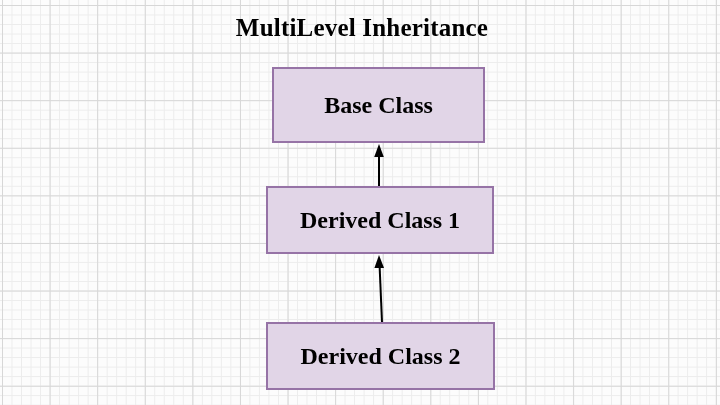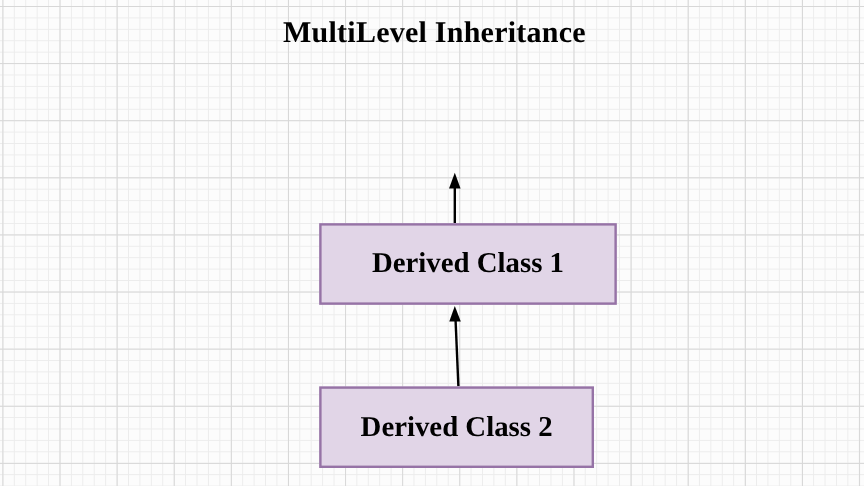--- a/index.html
+++ b/index.html
@@ -45,21 +45,21 @@
     border: 2px solid #9673a6;
     display: flex;
     align-items: center;
     justify-content: center;
     font-size: 24px;
     font-weight: bold;
     color: #000000;
     white-space: nowrap;
   }
   .node-base     { left: 272px; top: 67px;  width: 213px; height: 76px; }
-  .node-derived1 { left: 266px; top: 186px; width: 248px; height: 68px; }
+  .node-derived1 { left: 266px; top: 186px; width: 228px; height: 68px; }
   .node-derived2 { left: 266px; top: 322px; width: 229px; height: 68px; }
   .edges-layer {
     position: absolute;
     left: 0;
     top: 0;
     width: 720px;
     height: 405px;
     pointer-events: none;
   }
   .edge-line {
@@ -85,20 +85,23 @@
       <line class="edge-line" x1="379" y1="186" x2="379" y2="155"></line>
       <polygon class="edge-head" points="379,144 374.2,157 383.8,157"></polygon>
     </g>
 
     <g>
       <line class="edge-line" x1="382" y1="322" x2="379.6" y2="266"></line>
       <polygon class="edge-head" points="379,255 374.4,268 384,268"></polygon>
     </g>
   </svg>
 
+  <div class="node node-base">
+    <span>Base Class</span>
+  </div>
 
   <div class="node node-derived1">
     <span>Derived Class 1</span>
   </div>
 
   <div class="node node-derived2">
     <span>Derived Class 2</span>
   </div>
 
 </div>

